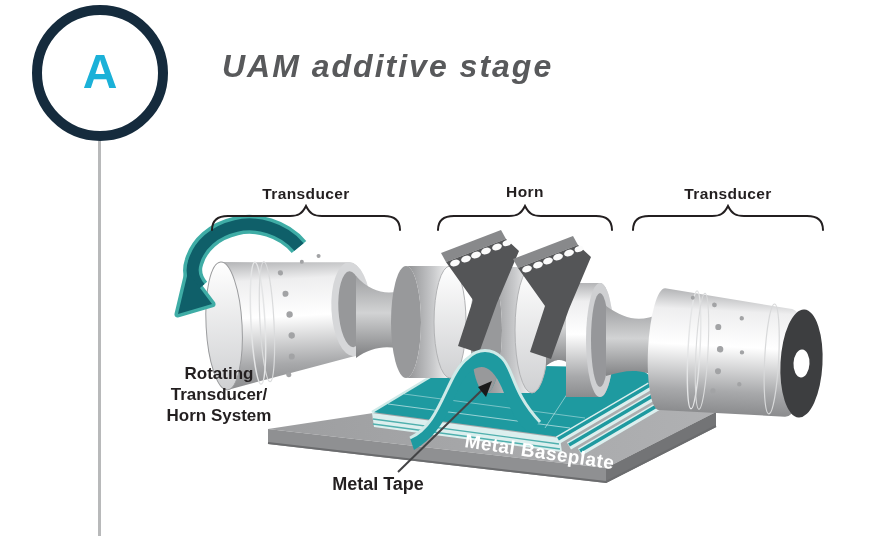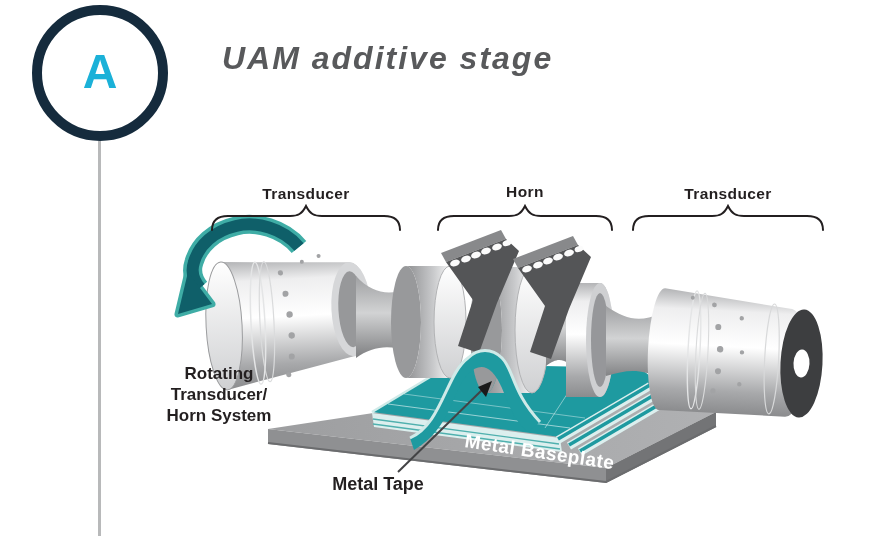--- a/index.html
+++ b/index.html
@@ -2,21 +2,21 @@
 <html><head>
 <meta charset="utf-8">
 <style>
   html,body{margin:0;padding:0;background:#ffffff;}
   .stage{position:relative;width:885px;height:536px;background:#ffffff;overflow:hidden;
          font-family:"Liberation Sans",sans-serif;}
   .badge{position:absolute;left:32px;top:5px;width:116px;height:116px;border:10px solid #152b3d;
          border-radius:50%;background:#ffffff;display:flex;align-items:center;justify-content:center;}
   .badge-letter{color:#1bb1d8;font-size:48px;font-weight:bold;line-height:1;transform:translateY(-1px);}
   .connector{position:absolute;left:98px;top:141px;width:3px;height:395px;background:#b8b9ba;}
-  .fig-title{position:absolute;left:222px;top:40px;font-size:32px;font-weight:bold;font-style:italic;
+  .fig-title{position:absolute;left:222px;top:48px;font-size:32px;font-weight:bold;font-style:italic;
              color:#58595b;letter-spacing:2px;white-space:nowrap;}
   svg{position:absolute;left:0;top:0;}
   svg text{font-family:"Liberation Sans",sans-serif;font-weight:bold;}
   .seclabel{font-size:15.5px;fill:#231f20;letter-spacing:.4px;}
   .sidelabel{font-size:17px;fill:#231f20;}
   .tapelabel{font-size:18px;fill:#231f20;}
   .platelabel{font-size:19px;fill:#ffffff;letter-spacing:.5px;}
   .brace{fill:none;stroke:#231f20;stroke-width:2;stroke-linecap:round;}
 </style>
 </head>

